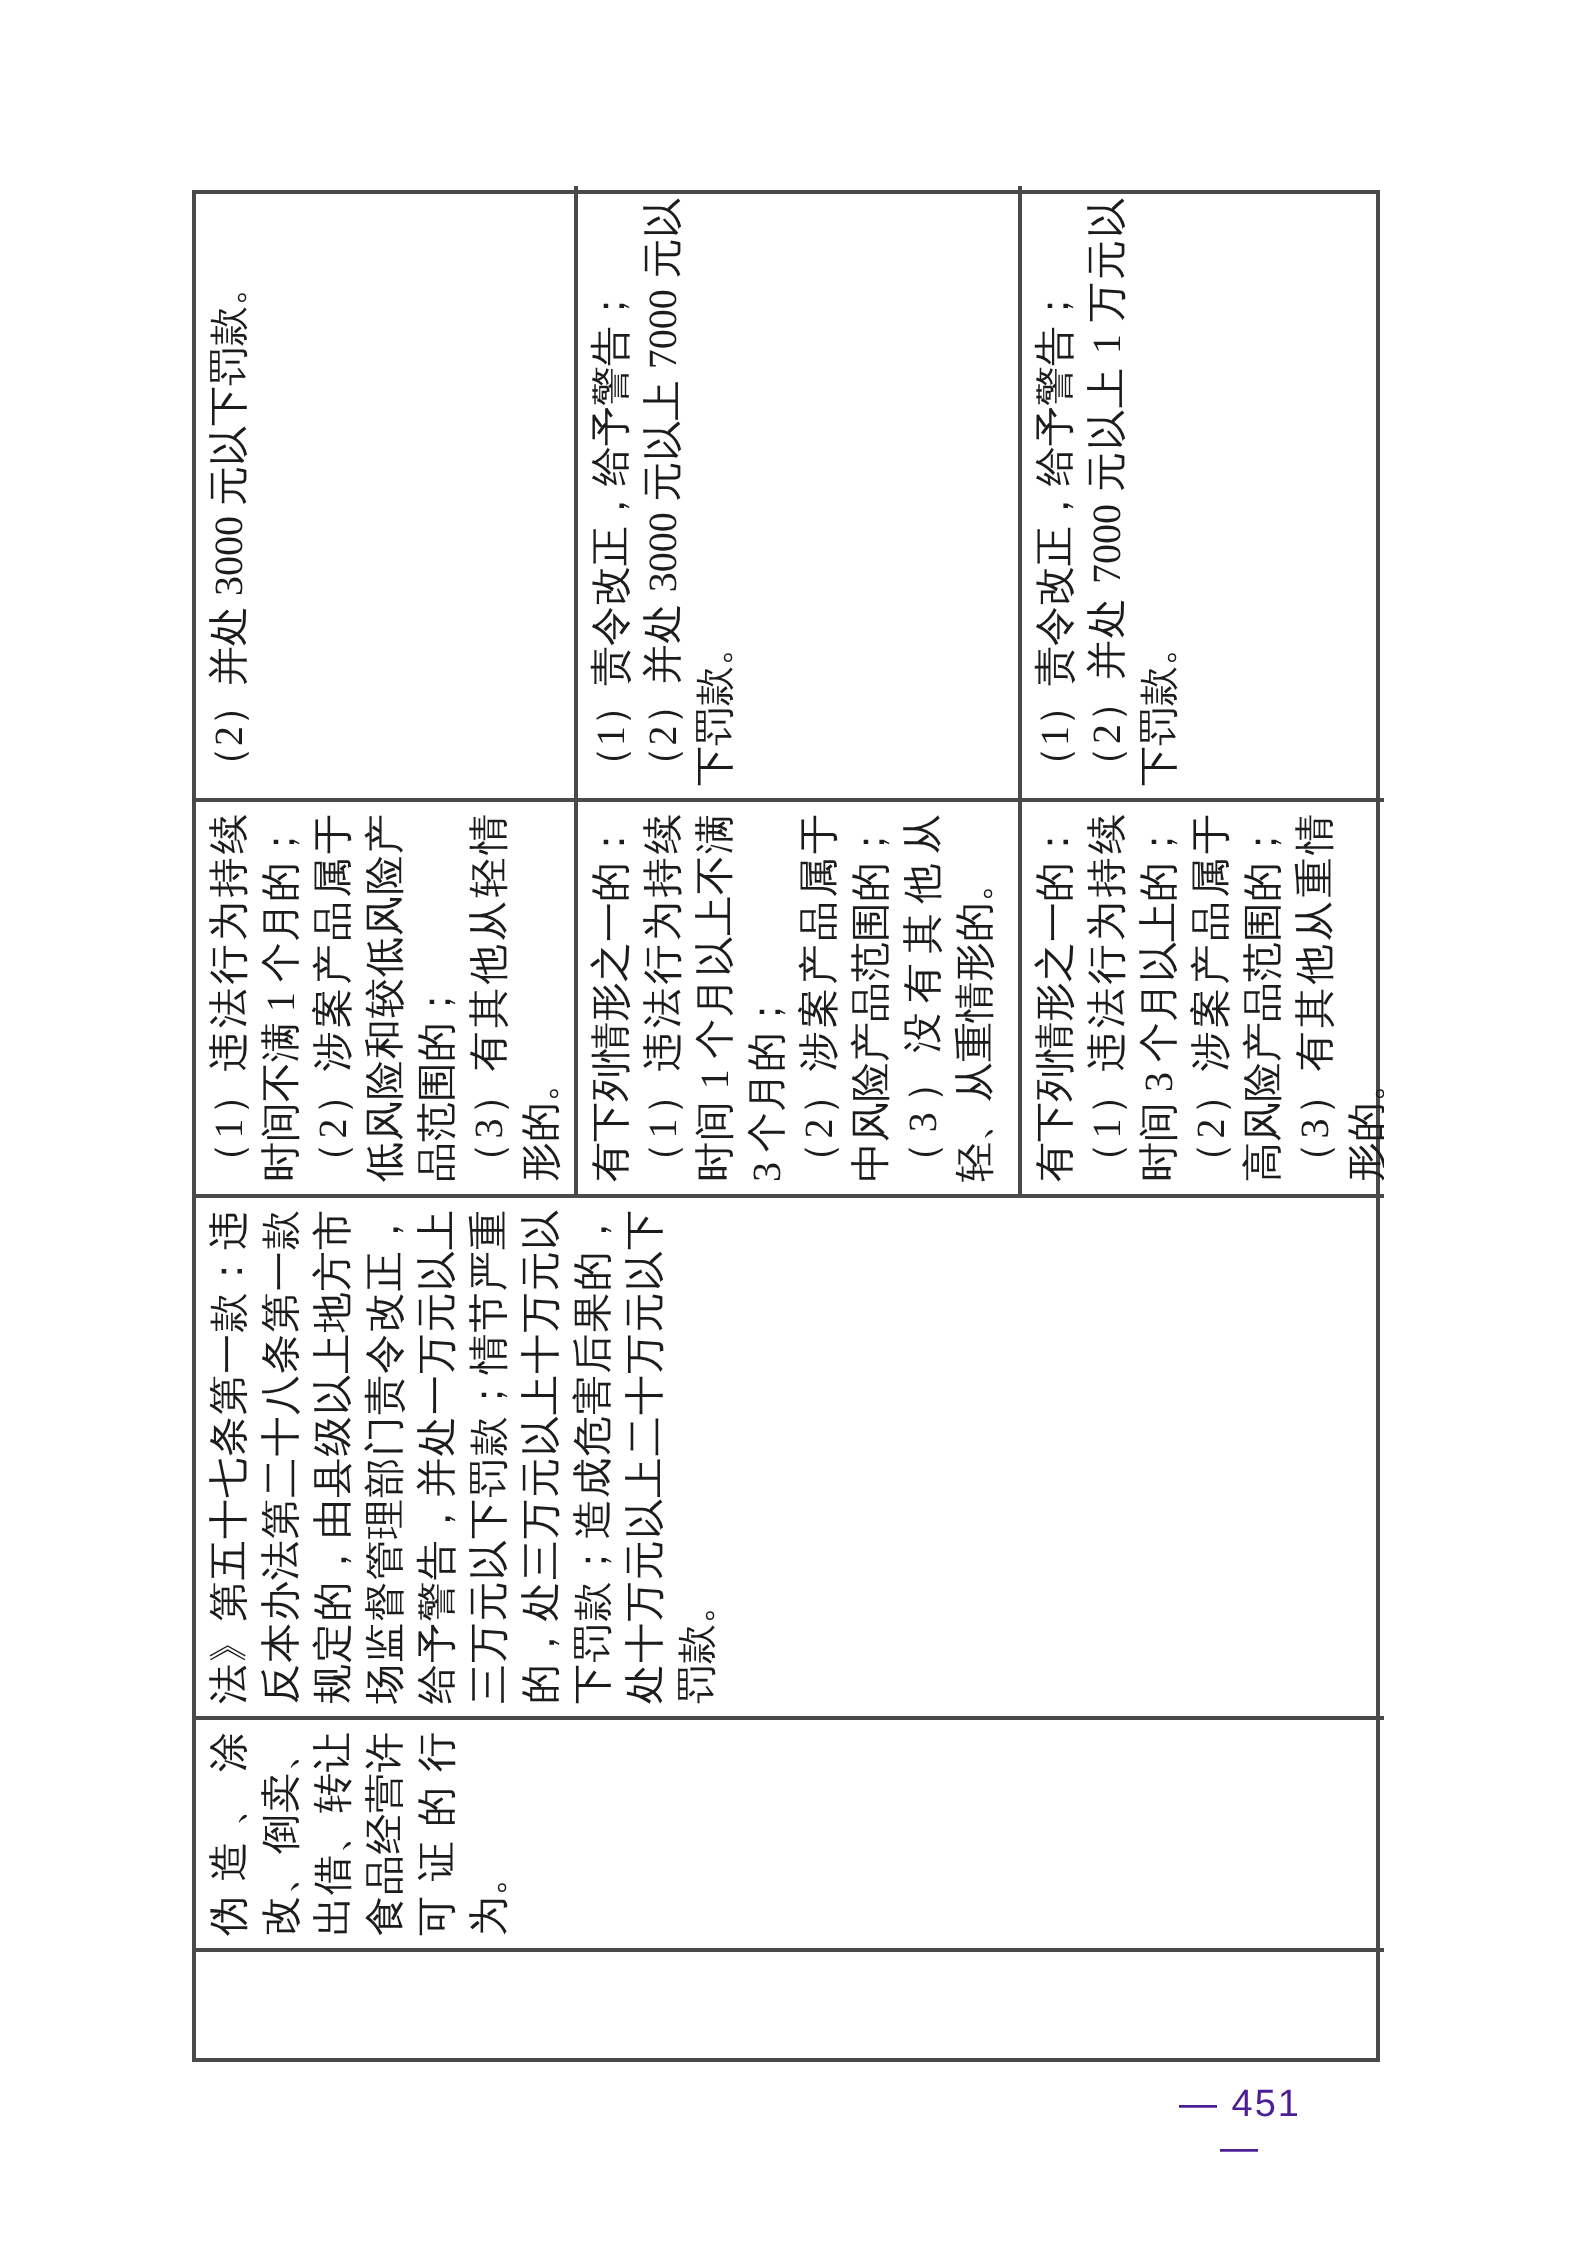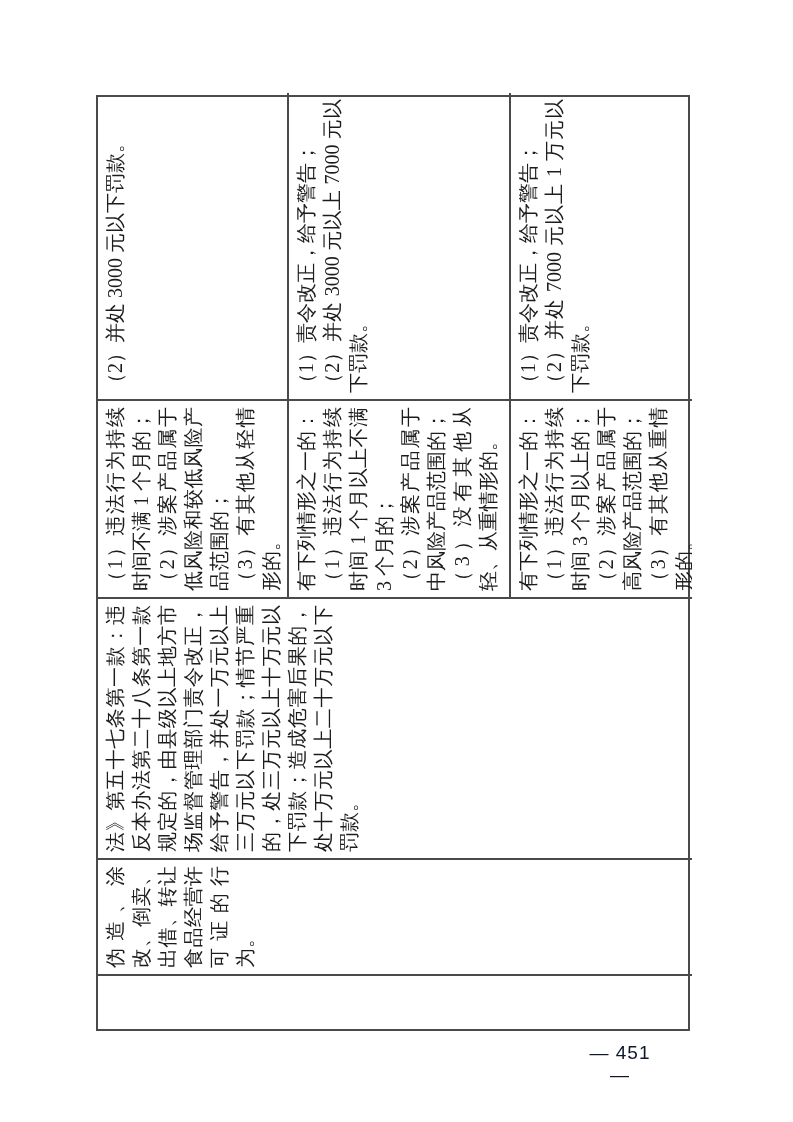--- a/index.html
+++ b/index.html
@@ -54,21 +54,21 @@
   .c-pen1      {grid-column:5;grid-row:1;border-left:2px solid var(--line);}
   .c-pen2      {grid-column:5;grid-row:2;border-left:2px solid var(--line);border-top:2px solid var(--line);}
   .c-pen3      {grid-column:5;grid-row:3;border-left:2px solid var(--line);border-top:2px solid var(--line);}
   .page-number{
     position:absolute;
     left:578px;top:1042px;
     width:84px;
     text-align:center;
     font-family:"Liberation Sans","DejaVu Sans",sans-serif;
     font-size:19px;
-    color:#0f172a;
+    color:#4c1d95;
     letter-spacing:1px;
   }
 </style>
 </head>
 <body>
 
 <div class="page">
 
   <div class="table-wrap">
     <div class="ltable">

